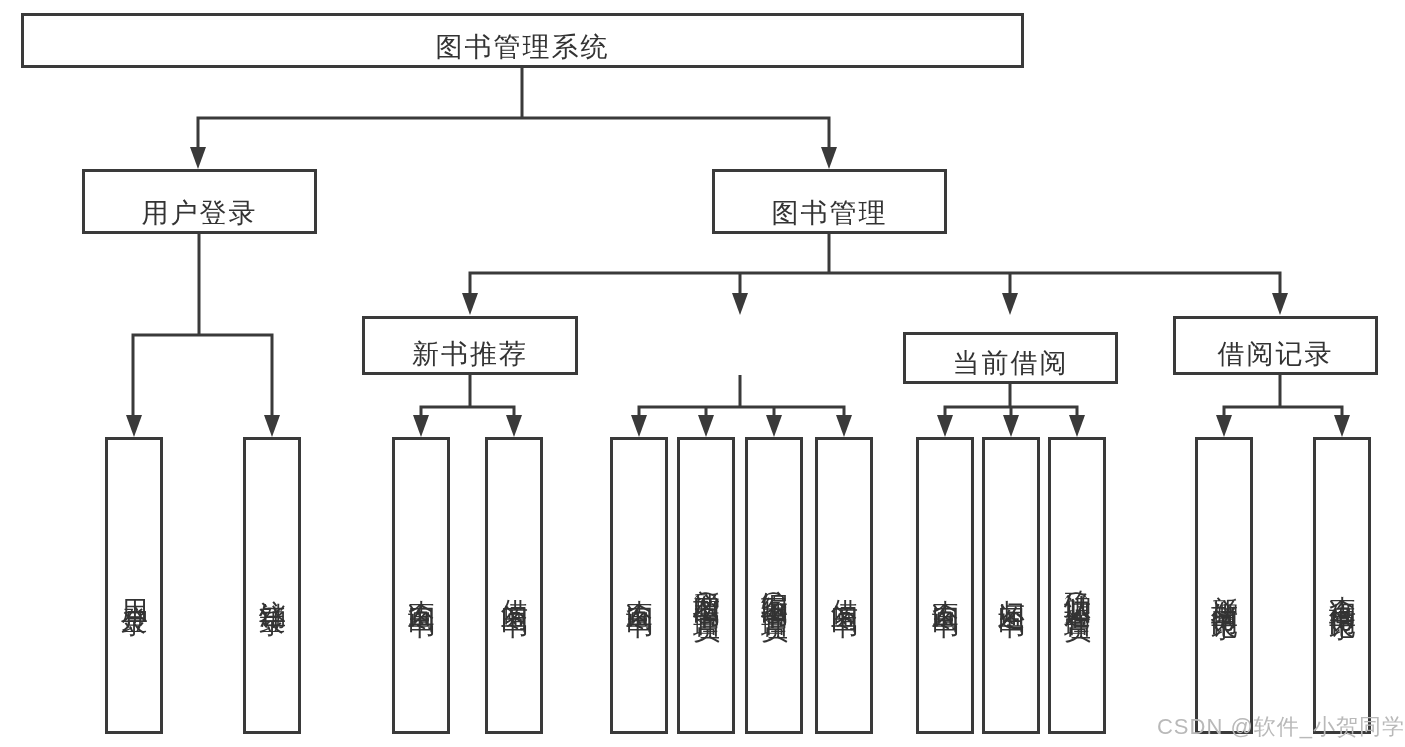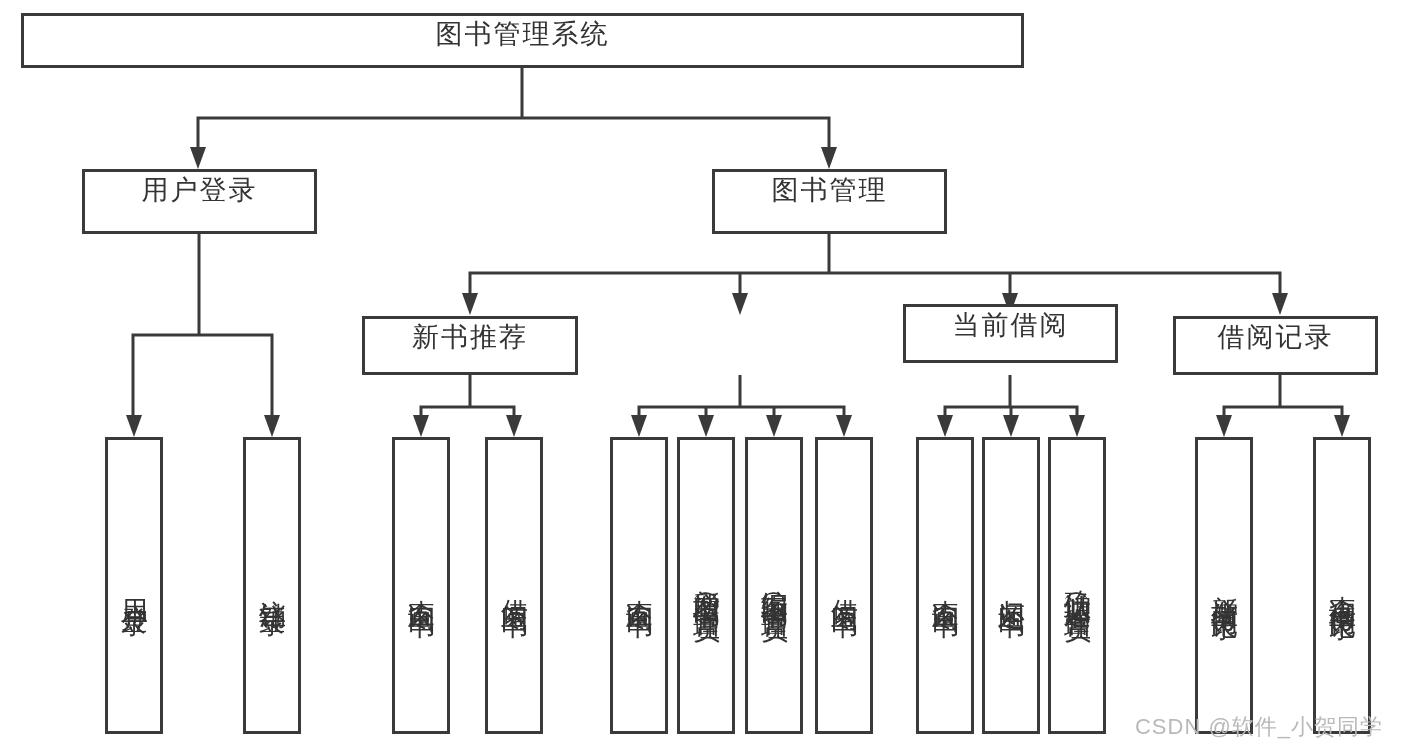--- a/index.html
+++ b/index.html
@@ -18,40 +18,40 @@
     color:var(--text);
   }
   .connectors{position:absolute;left:0;top:0;z-index:1;}
   .connectors path{stroke:var(--line);stroke-width:3;fill:none;}
   .connectors polygon{fill:var(--line);stroke:none;}
   .hbox{
     position:absolute;z-index:2;
     box-sizing:border-box;
     border:3px solid var(--line);
     background:#fff;
-    display:flex;align-items:flex-start;justify-content:center;
+    display:flex;align-items:flex-end;justify-content:center;
     font-size:27px;letter-spacing:2px;
   }
   .vbox{
     position:absolute;z-index:2;
     top:437px;width:58px;height:297px;
     box-sizing:border-box;
     border:3px solid var(--line);
     background:#fff;
     display:flex;align-items:center;justify-content:center;
     font-size:27px;
   }
   .vbox .lbl{
     writing-mode:vertical-rl;
     letter-spacing:4px;
     line-height:1;
     white-space:nowrap;
   }
   .watermark{
-    position:absolute;right:22px;bottom:5px;z-index:5;
+    position:absolute;right:0;bottom:5px;z-index:5;
     font-size:22px;letter-spacing:1px;
     color:var(--wm);
     margin-left:8px;
   }
 </style>
 </head>
 <body>
 
 <div id="stage">
 
@@ -98,21 +98,21 @@
   <div class="hbox" style="left:82px;top:169px;width:235px;height:65px">
     <span class="lbl">用户登录</span>
   </div>
   <div class="hbox" style="left:362px;top:316px;width:216px;height:59px">
     <span class="lbl">新书推荐</span>
   </div>
 
   <div class="hbox" style="left:712px;top:169px;width:235px;height:65px">
     <span class="lbl">图书管理</span>
   </div>
-  <div class="hbox" style="left:903px;top:304px;width:215px;height:59px">
+  <div class="hbox" style="left:903px;top:332px;width:215px;height:52px">
     <span class="lbl">当前借阅</span>
   </div>
   <div class="hbox" style="left:1173px;top:316px;width:205px;height:59px">
     <span class="lbl">借阅记录</span>
   </div>
 
   <div class="vbox" style="left:105px">
     <span class="lbl">用户登录</span>
   </div>
   <div class="vbox" style="left:243px">

